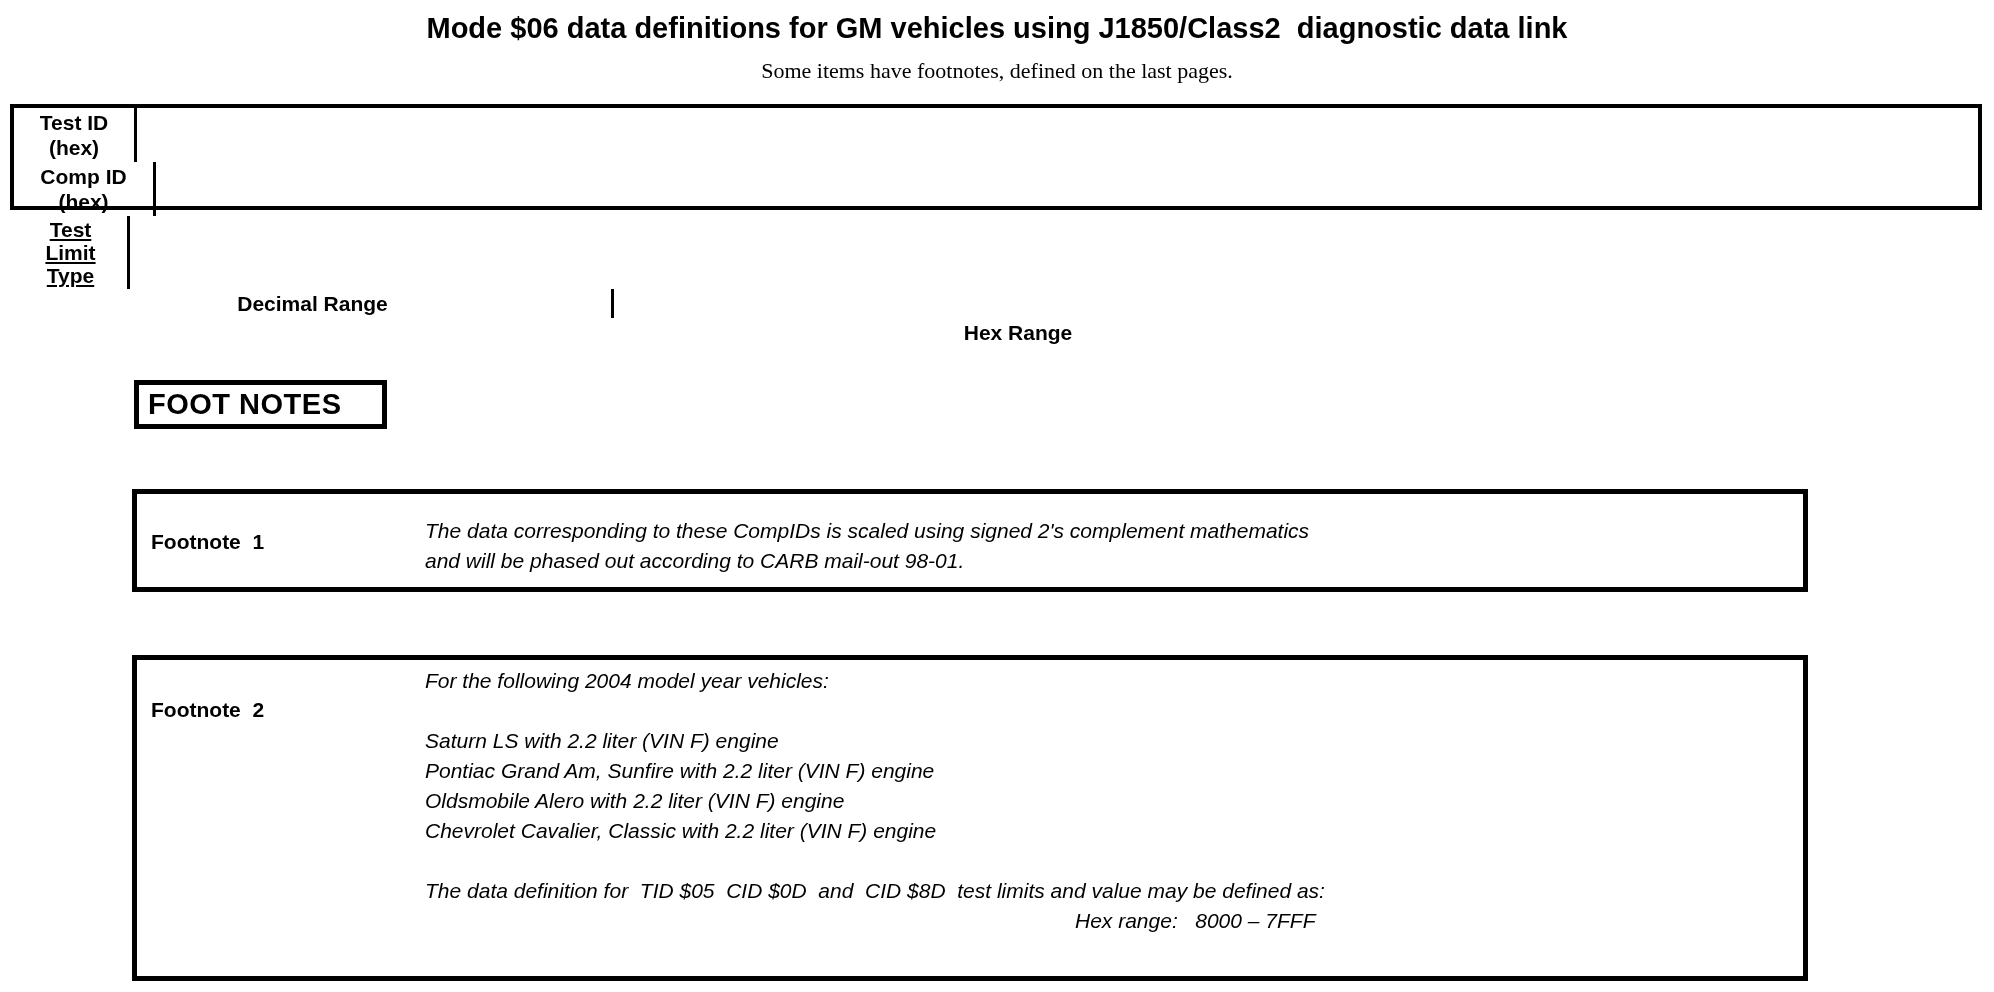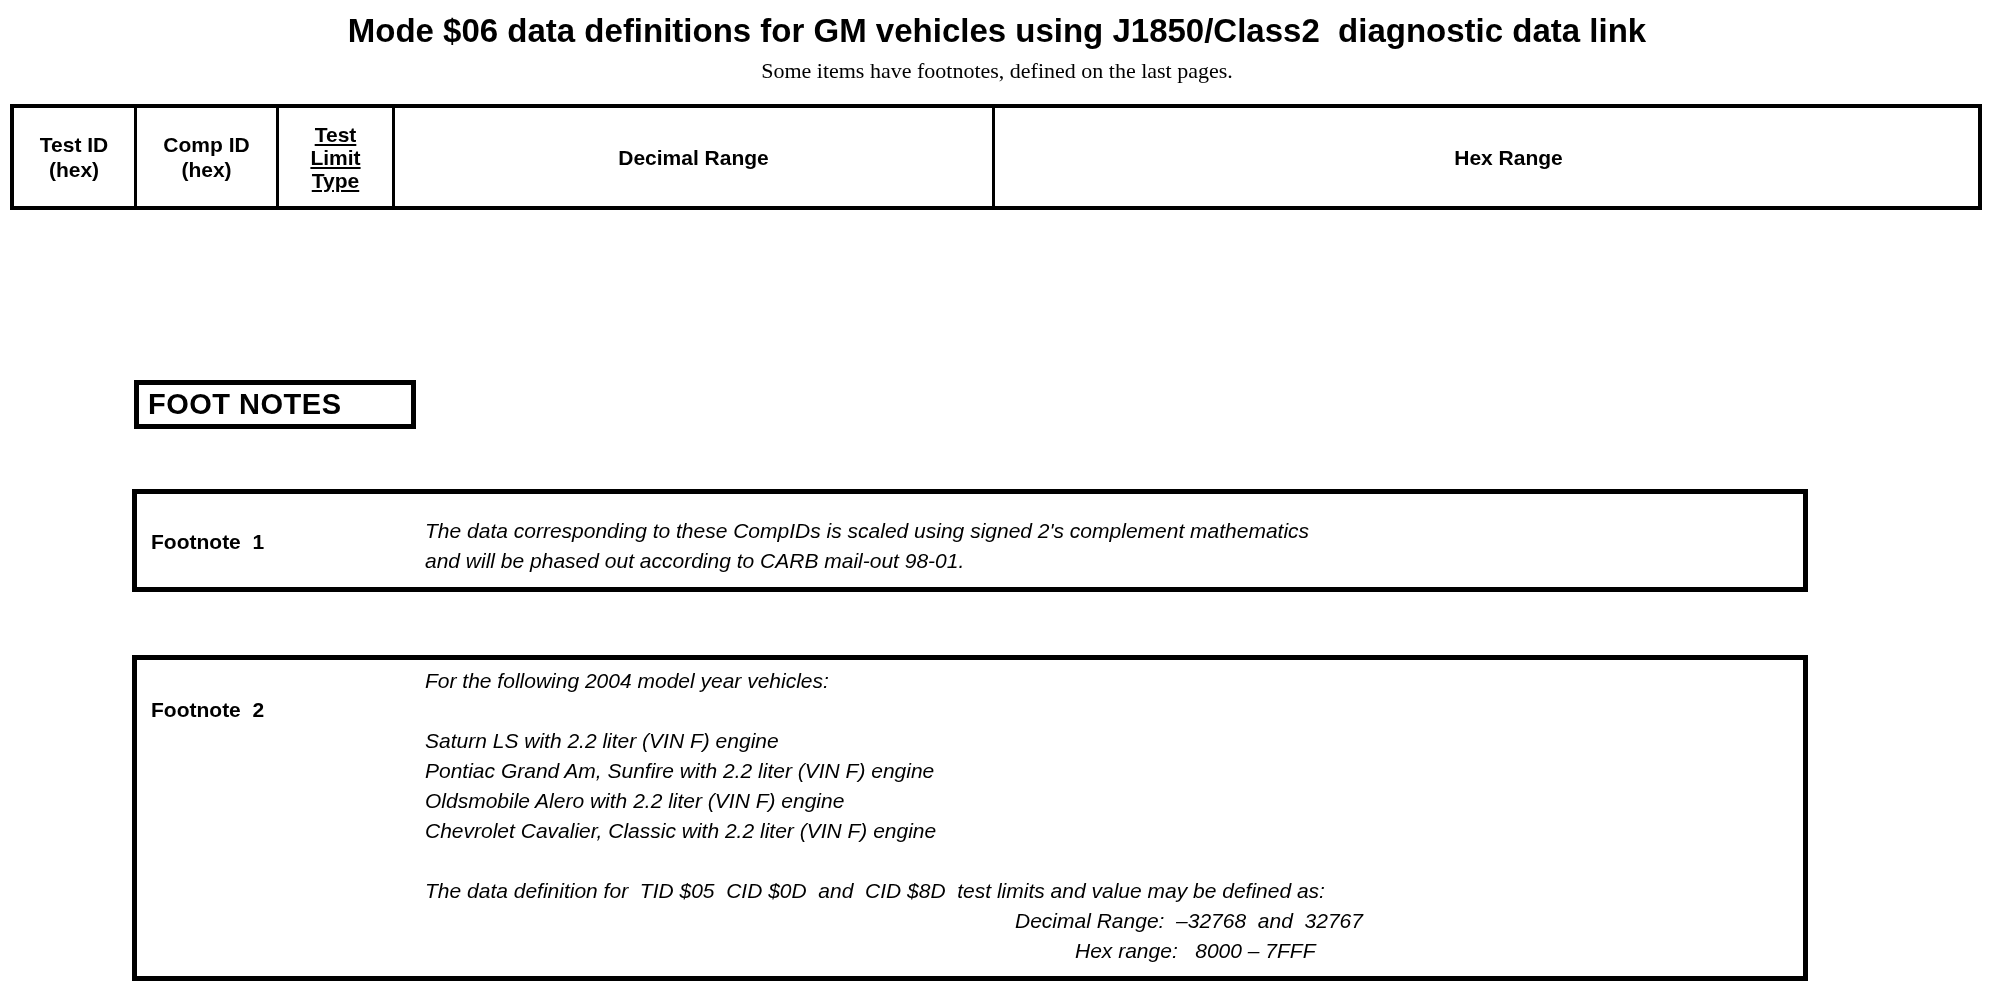--- a/index.html
+++ b/index.html
@@ -10,39 +10,40 @@
     height: 992px;
     background: #ffffff;
     color: #000000;
     font-family: "Liberation Sans", sans-serif;
     overflow: hidden;
   }
   .doc-title {
     position: absolute;
     top: 12px; left: 0; width: 100%;
     text-align: center;
-    font-size: 33px;
+    font-size: 29px;
     font-weight: bold;
     white-space: pre-wrap;
   }
   .doc-subtitle {
     position: absolute;
     top: 58px; left: 0; width: 100%;
     text-align: center;
     font-family: Liberation Serif, serif;
     font-size: 22px;
   }
   .table-header {
     position: absolute;
     left: 10px; top: 104px;
     width: 1972px; height: 106px;
     border: 4px solid #000;
     display: flex;
     box-sizing: border-box;
     background: #fff;
+    flex-direction: column;
   }
   .col {
     display: flex;
     flex-direction: column;
     justify-content: center;
     align-items: center;
     text-align: center;
     border-right: 3px solid #000;
     box-sizing: border-box;
     padding: 2px 4px;
@@ -64,21 +65,21 @@
   }
   .col-0 { width: 123px; }
   .col-1 { width: 142px; }
   .col-2 { width: 116px; }
   .col-3 { width: 775px; }
   .col-4 { width: 600px; }
   .col-5 { flex: 1; margin-left: 44px; }
   .footnotes-heading {
     position: absolute;
     left: 134px; top: 380px;
-    width: 282px; height: 49px;
+    width: 253px; height: 49px;
     border: 5px solid #000;
     box-sizing: border-box;
     display: flex;
     align-items: center;
     padding-left: 9px;
     font-size: 29px;
     font-weight: bold;
     letter-spacing: 0.5px;
   }
   .fn-box {
@@ -161,18 +162,17 @@
     <div class="fn-label">Footnote  2</div>
     <div class="fn-content">
       <div class="fn-line">For the following 2004 model year vehicles:</div>
       <div class="fn-line blank"></div>
       <div class="fn-line">Saturn LS with 2.2 liter (VIN F) engine</div>
       <div class="fn-line">Pontiac Grand Am, Sunfire with 2.2 liter (VIN F) engine</div>
       <div class="fn-line">Oldsmobile Alero with 2.2 liter (VIN F) engine</div>
       <div class="fn-line">Chevrolet Cavalier, Classic with 2.2 liter (VIN F) engine</div>
       <div class="fn-line blank"></div>
       <div class="fn-line">The data definition for  TID $05  CID $0D  and  CID $8D  test limits and value may be defined as:</div>
-      <div class="fn-line indent-decimal">Decimal Range:  –32768  and  32767</div>
       <div class="fn-line indent-hex">Hex range:   8000 – 7FFF</div>
     </div>
   </div>
 
 </div>
 
 </body></html>

